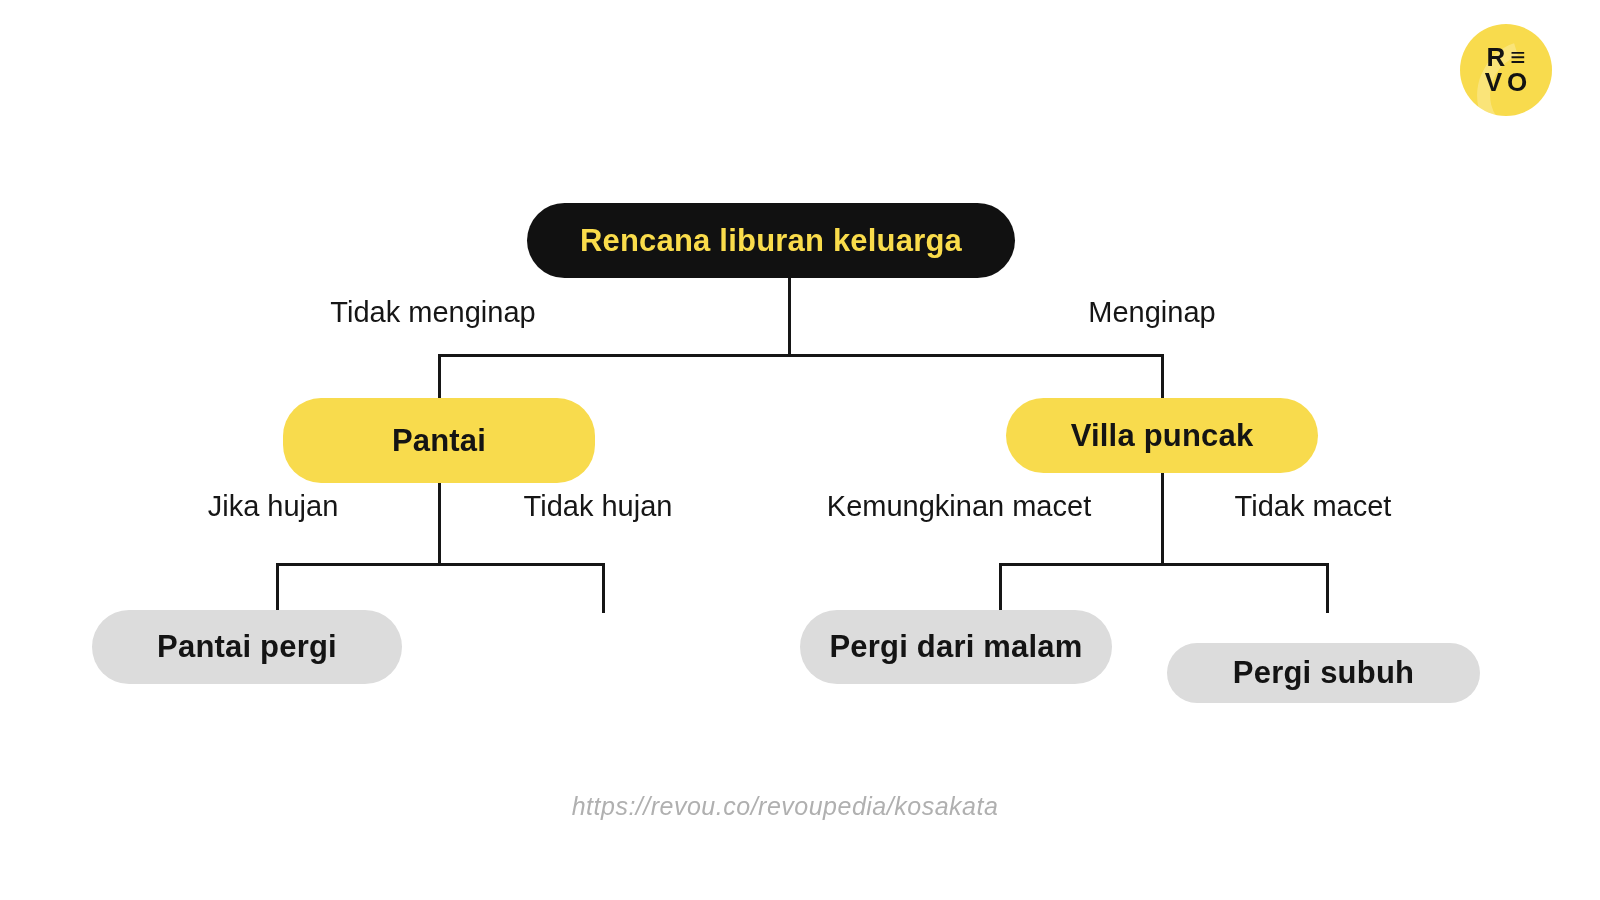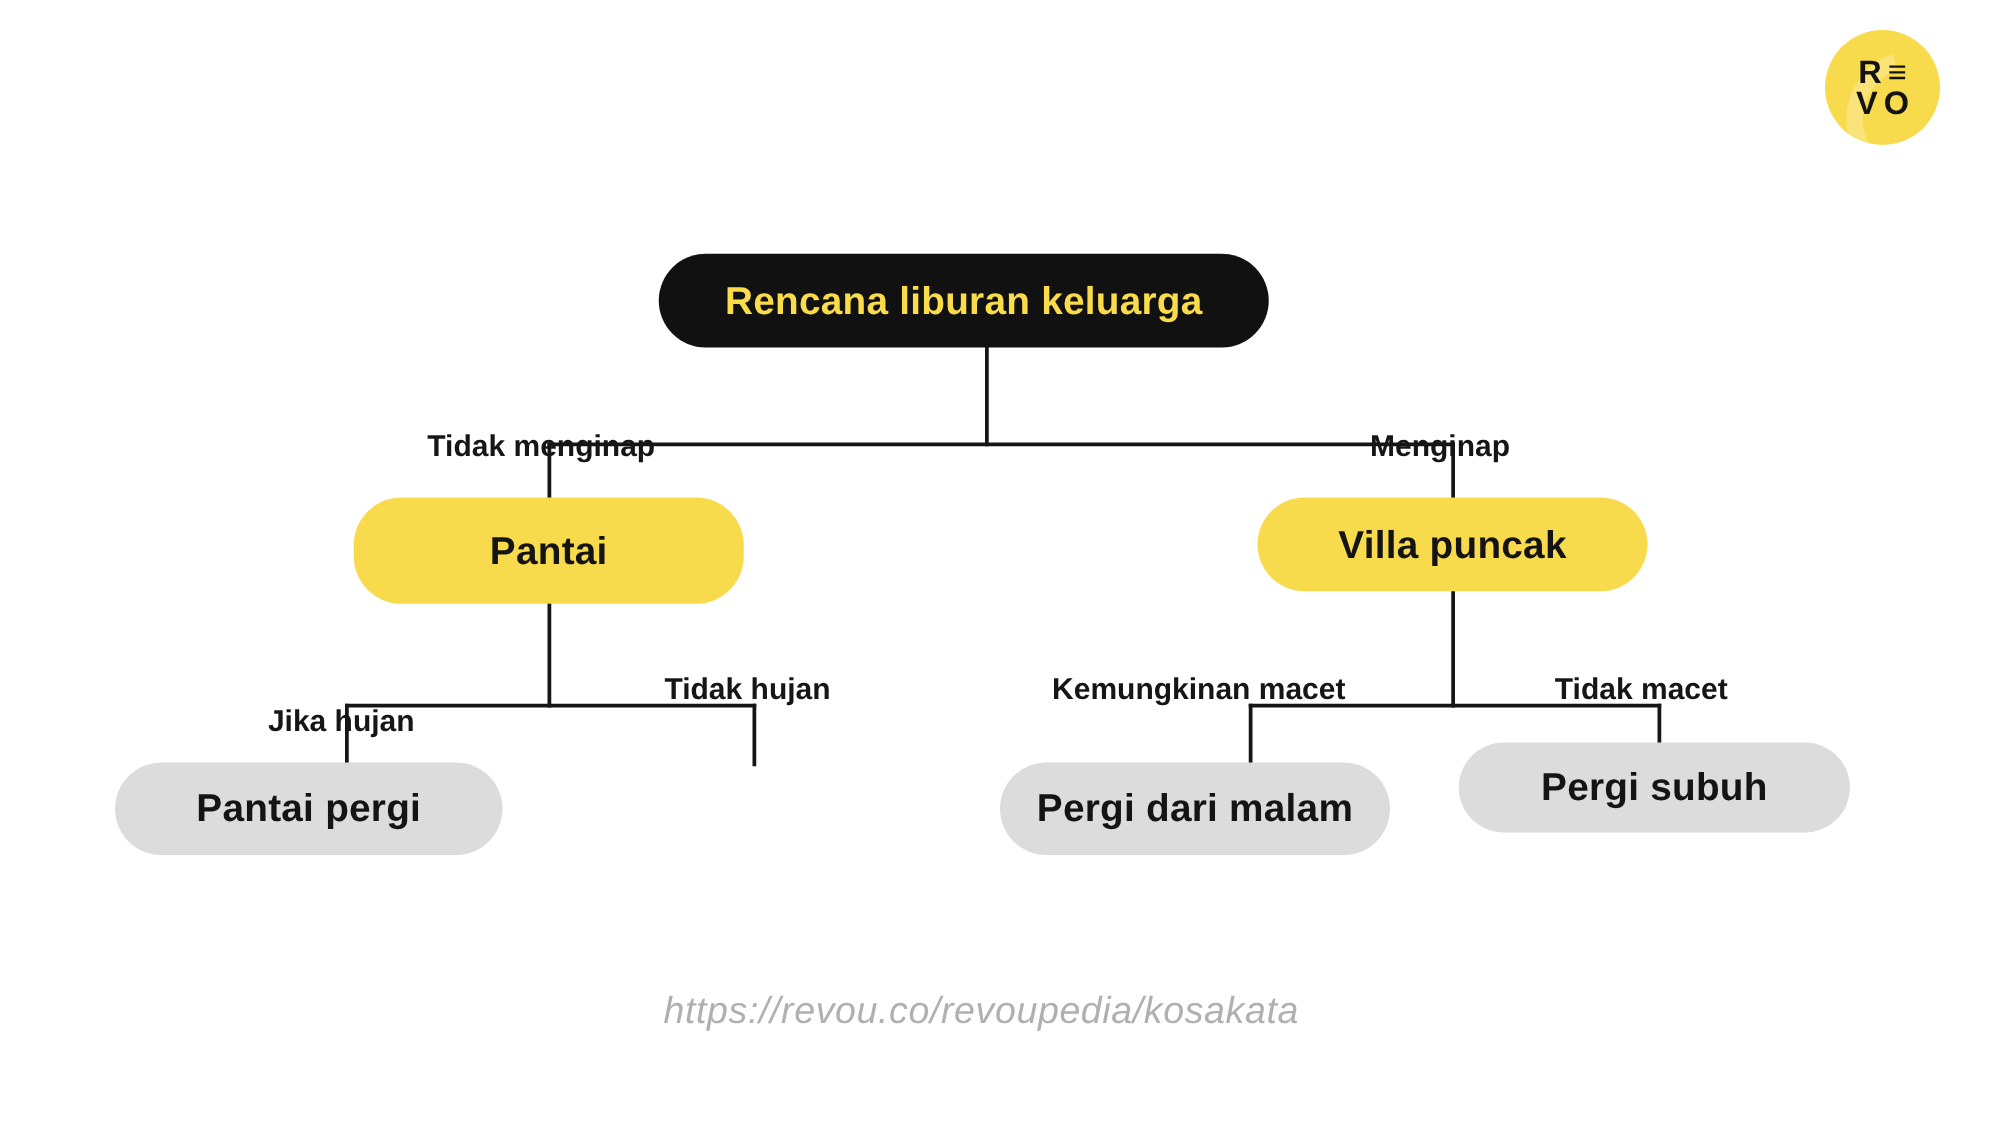--- a/index.html
+++ b/index.html
@@ -22,25 +22,25 @@
   .pill{
     position:absolute;display:flex;align-items:center;justify-content:center;
     font-weight:700;font-size:31px;letter-spacing:0.2px;
     border-radius:38px;color:#141414;white-space:nowrap;
   }
   .pill.root{background:var(--node-black);color:var(--title-text-yellow);}
   .pill.yellow{background:var(--accent-yellow);}
   .pill.gray{background:var(--node-gray);}
   .edge-label{
     position:absolute;transform:translateX(-50%);
-    font-weight:700;font-size:24px;color:var(--label-text);white-space:nowrap;margin-top:48px;
+    font-weight:400;font-size:29px;color:var(--label-text);white-space:nowrap;
   }
   .footer-url{
     position:absolute;left:785px;top:792px;transform:translateX(-50%);
-    font-style:italic;font-size:30px;color:var(--url-gray);letter-spacing:0.5px;
+    font-style:italic;font-size:25px;color:var(--url-gray);letter-spacing:0.5px;
     white-space:nowrap;
   }
   .logo{
     position:absolute;left:1460px;top:24px;width:92px;height:92px;
     border-radius:50%;background:var(--accent-yellow);overflow:hidden;
     display:flex;align-items:center;justify-content:center;
   }
   .logo-swoosh{
     position:absolute;left:18px;top:16px;width:70px;height:78px;
     border:13px solid rgba(255,255,255,0.25);border-top-color:transparent;
@@ -87,30 +87,30 @@
   <div class="edge-label" style="left:433px;top:296px">Tidak menginap</div>
   <div class="edge-label" style="left:1152px;top:296px">Menginap</div>
 
   <div class="pill yellow" style="left:283px;top:398px;width:312px;height:85px">
     <span>Pantai</span>
   </div>
   <div class="pill yellow" style="left:1006px;top:398px;width:312px;height:75px">
     <span>Villa puncak</span>
   </div>
 
-  <div class="edge-label" style="left:273px;top:516px">Jika hujan</div>
+  <div class="edge-label" style="left:273px;top:490px">Jika hujan</div>
   <div class="edge-label" style="left:598px;top:490px">Tidak hujan</div>
   <div class="edge-label" style="left:959px;top:490px">Kemungkinan macet</div>
   <div class="edge-label" style="left:1313px;top:490px">Tidak macet</div>
 
   <div class="pill gray" style="left:92px;top:610px;width:310px;height:74px">
     <span>Pantai pergi</span>
   </div>
   <div class="pill gray" style="left:800px;top:610px;width:312px;height:74px">
     <span>Pergi dari malam</span>
   </div>
-  <div class="pill gray" style="left:1167px;top:594px;width:313px;height:72px">
+  <div class="pill gray" style="left:1167px;top:643px;width:313px;height:60px">
     <span>Pergi subuh</span>
   </div>
 
   <div class="footer-url">https://revou.co/revoupedia/kosakata</div>
 
 </div>
 
 </body></html>

